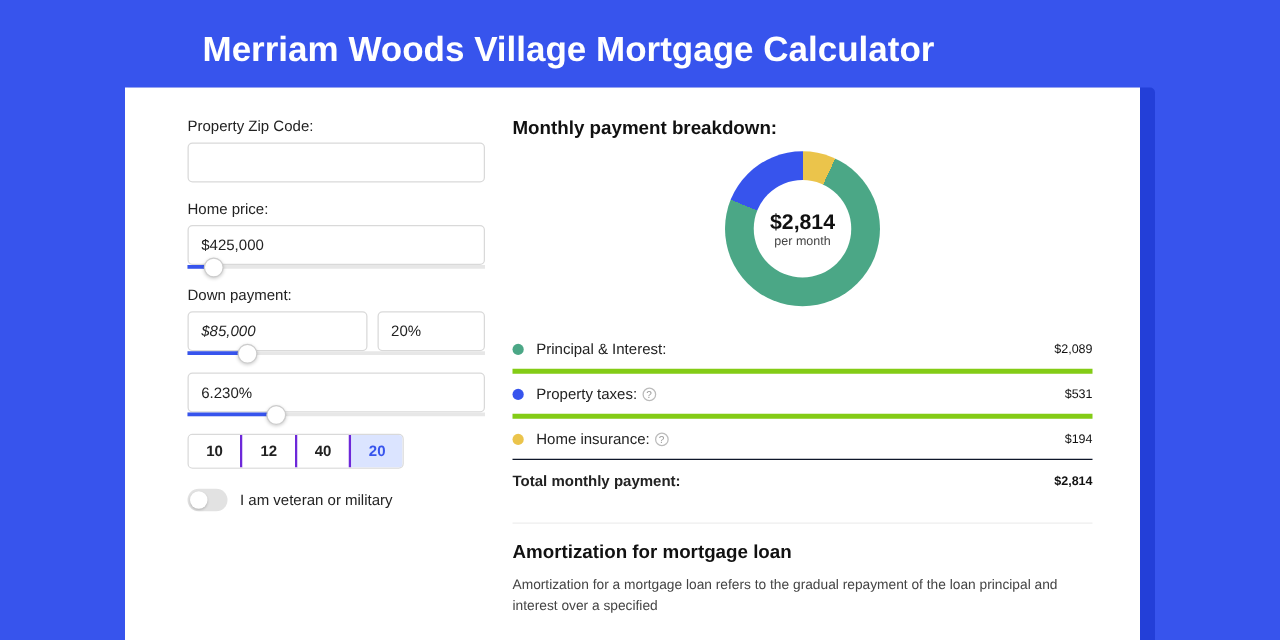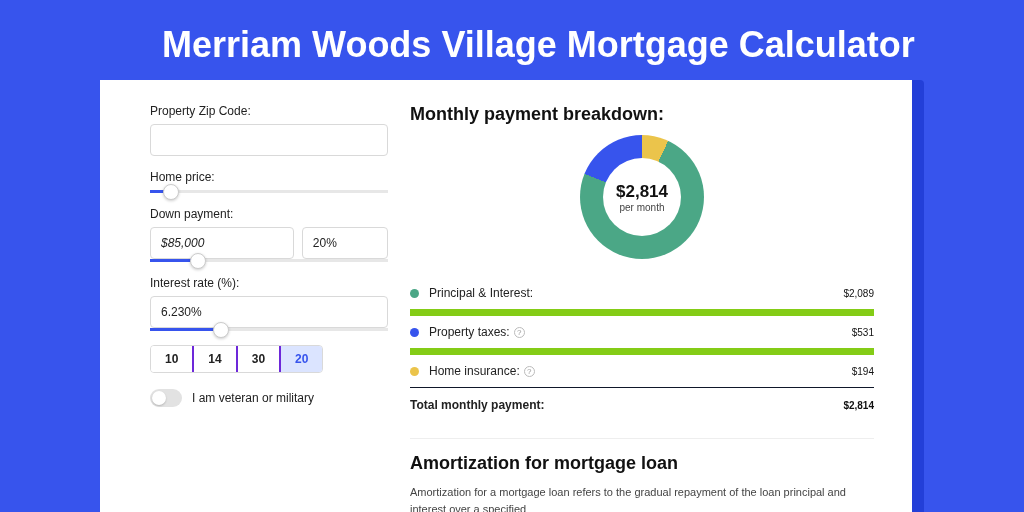--- a/index.html
+++ b/index.html
@@ -12,21 +12,21 @@
   }
   .outer {
     width: 1024px;
     height: 512px;
     display: flex;
     flex-direction: column;
     align-items: stretch;
   }
   .page-title {
     color: #fff;
-    font-size: 36px;
+    font-size: 28px;
     font-weight: 700;
     padding: 24px 0 14px 162px;
   }
   .card-wrap {
     margin: 0 100px 0 100px;
     background: #233fd8;
     padding: 0 12px 0 0;
     border-radius: 4px 4px 0 0;
     flex: 1;
   }
@@ -126,21 +126,21 @@
   .toggle::after {
     content: "";
     position: absolute;
     left: 2px; top: 2px;
     width: 14px; height: 14px;
     background: #fff;
     border-radius: 50%;
     box-shadow: 0 1px 2px rgba(0,0,0,0.2);
   }
   .section-heading {
-    font-size: 18px;
+    font-size: 15px;
     font-weight: 700;
     color: #111;
     margin-bottom: 10px;
   }
   .donut-wrap {
     display: flex;
     justify-content: center;
     margin: 8px 0 18px 0;
   }
   .donut {
@@ -159,21 +159,21 @@
     border-radius: 50%;
     display: flex; flex-direction: column;
     align-items: center; justify-content: center;
   }
   .donut-amount { font-size: 17px; font-weight: 700; color: #111; }
   .donut-sub { font-size: 10px; color: #444; }
   .legend-list { margin-top: 8px; }
   .legend-row {
     display: flex; align-items: center;
     padding: 9px 0;
-    border-bottom: 7px solid #84cc16;
+    border-bottom: 4px solid #84cc16;
   }
   .legend-row:last-of-type { border-bottom: 1px solid #0f172a; }
   .legend-dot {
     width: 9px; height: 9px; border-radius: 50%;
     margin-right: 10px;
   }
   .legend-label { font-size: 12px; color: #222; flex: 1; display: flex; align-items: center; gap: 4px;}
   .legend-value { font-size: 10px; color: #111; }
   .total-row {
     display: flex; align-items: center;
@@ -212,52 +212,52 @@
 
       <div class="left-col">
 
         <div class="field-block">
           <label class="field-label">Property Zip Code:</label>
           <input class="text-input" type="text" value="" style="">
         </div>
 
         <div class="field-block">
           <label class="field-label">Home price:</label>
+          <input class="text-input" type="text" value="$425,000" style="">
           <div class="slider-track">
             <div class="fill" id="hp-fill" style="width: 9%;"></div>
             <div class="slider-thumb" id="hp-thumb" style="left: 9%;"></div>
           </div>
         </div>
 
         <div class="field-block">
           <label class="field-label">Down payment:</label>
           <div class="row-two">
             <input class="text-input" type="text" value="$85,000" style="">
             <input class="text-input" type="text" value="20%" style="">
           </div>
           <div class="slider-track">
             <div class="fill" id="dp-fill" style="width: 20%;"></div>
             <div class="slider-thumb" id="dp-thumb" style="left: 20%;"></div>
           </div>
         </div>
 
         <div class="field-block">
-          <label class="field-label">Interest rate (%):</label>
           <input class="text-input" type="text" value="6.230%" style="">
           <div class="slider-track">
             <div class="fill" id="ir-fill" style="width: 30%;"></div>
             <div class="slider-thumb" id="ir-thumb" style="left: 30%;"></div>
           </div>
         </div>
 
         <div class="field-block">
           <div class="period-row" id="period-row">
               <button class="period-btn">10</button>
-              <button class="period-btn">14</button>
-              <button class="period-btn">30</button>
+              <button class="period-btn">12</button>
+              <button class="period-btn">40</button>
               <button class="period-btn active">20</button>
             </div>
         </div>
 
         <div class="toggle-row">
           <div class="toggle"></div>
           <span>I am veteran or military</span>
         </div>
 
       </div>

